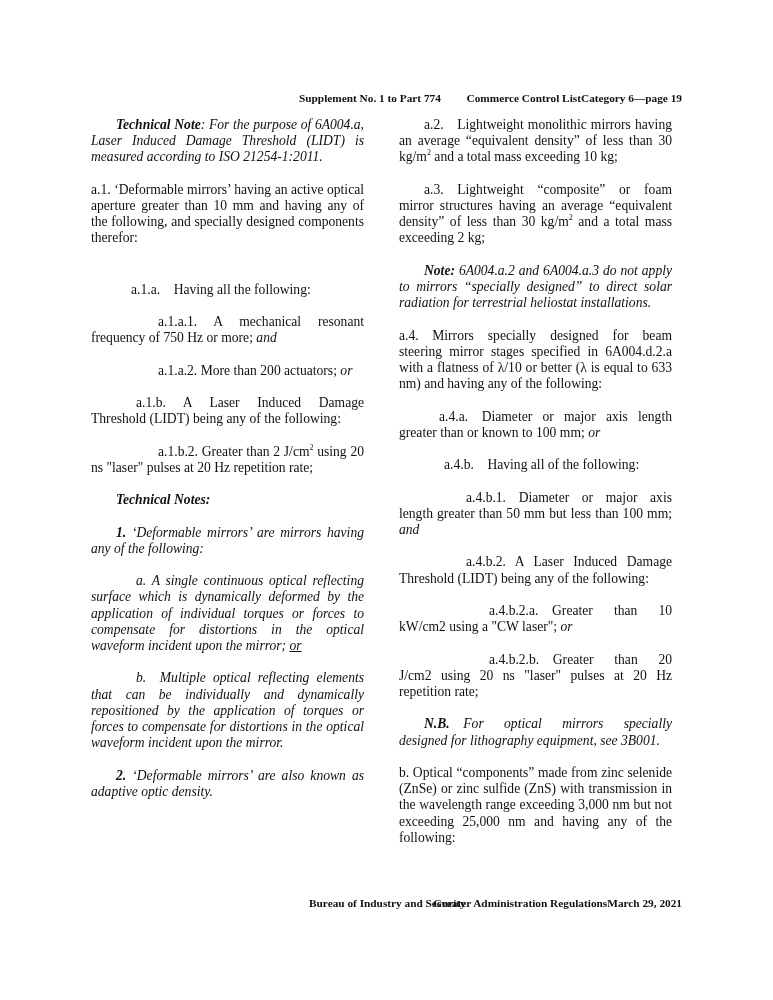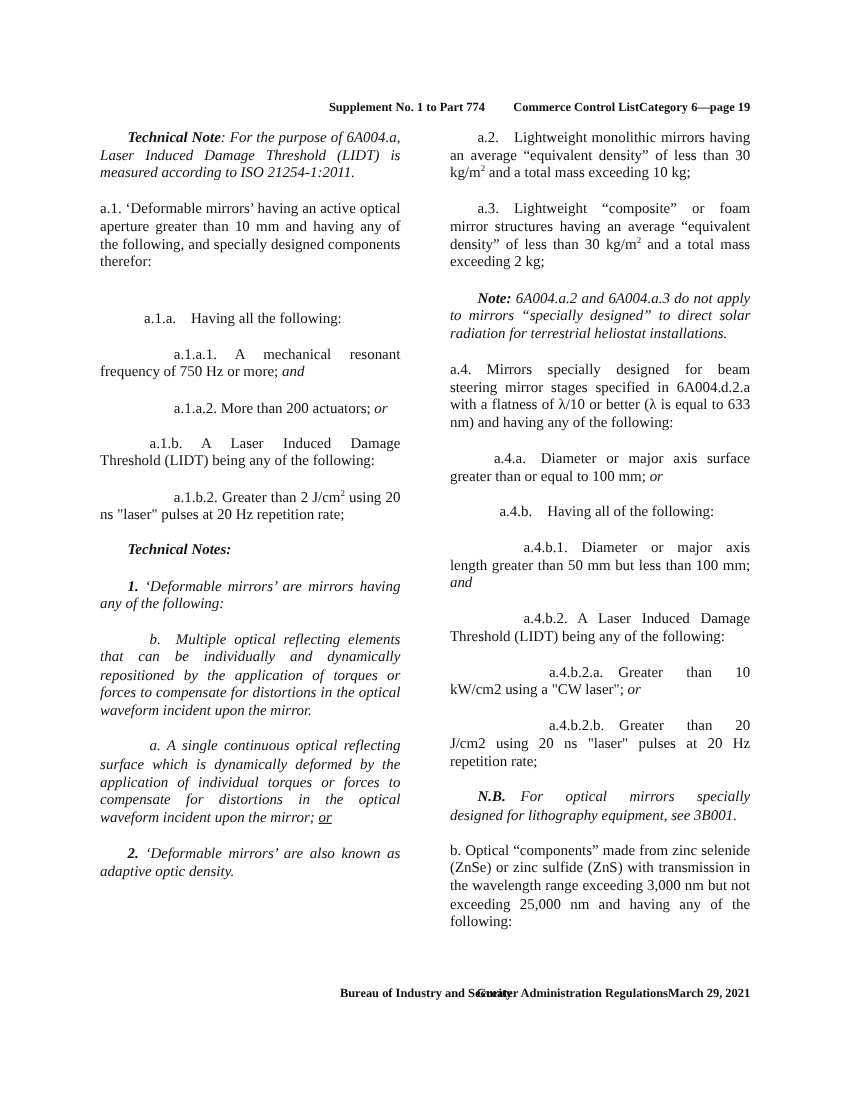--- a/index.html
+++ b/index.html
@@ -7,21 +7,21 @@
       font-family: "Liberation Serif", "DejaVu Serif", serif; color: #111; }
     .hdr, .ftr { position: absolute; left: 91px; width: 591px; font-weight: bold;
       font-size: 11.3px; display: flex; justify-content: flex-end; }
     .hdr { top: 92px; }
     .ftr { top: 897px; }
     .ftr .mid { position: absolute; left: 218px; }
     .hdr .mid { position: absolute; left: 208px; }
     .col { position: absolute; top: 117px; width: 273px; font-size: 13.6px;
       line-height: 16.2px; text-align: justify; }
     .col.left { left: 91px; }
-    .col.right { left: 409px; }
+    .col.right { left: 399px; }
     .p { margin: 0 0 16.2px 0; }
     .i1 { text-indent: 25px; }
     .i2 { text-indent: 40px; }
     .i3 { text-indent: 67px; }
     .i4 { text-indent: 45px; }
     .i6 { text-indent: 90px; }
     .cen { padding-left: 40px; margin-top: 35px; }
     .it { font-style: italic; }
     .b { font-weight: bold; }
     .u { text-decoration: underline; }
@@ -39,31 +39,31 @@
 <div class="col left">
   <p class="p i1 it"><span class="b">Technical Note</span><span>: For the purpose of 6A004.a, Laser Induced Damage Threshold (LIDT) is measured according to ISO 21254-1:2011.</span></p>
   <p class="p">a.1. ‘Deformable mirrors’ having an active optical aperture greater than 10 mm and having any of the following, and specially designed components therefor:</p>
   <p class="p cen" style="padding-left:40px;"><span style="padding-left:0px">a.1.a. Having all the following:</span></p>
   <p class="p i3"><span>a.1.a.1. A mechanical resonant frequency of 750 Hz or more; </span><span class="it">and</span></p>
   <p class="p i3"><span>a.1.a.2. More than 200 actuators; </span><span class="it">or</span></p>
   <p class="p i4">a.1.b. A Laser Induced Damage Threshold (LIDT) being any of the following:</p>
   <p class="p i3"><span>a.1.b.2. Greater than 2 J/cm</span><sup>2</sup><span> using 20 ns "laser" pulses at 20 Hz repetition rate;</span></p>
   <p class="p i1 it b">Technical Notes:</p>
   <p class="p i1 it"><span class="b">1.</span><span> ‘Deformable mirrors’ are mirrors having any of the following:</span></p>
+  <p class="p i4 it"><span>a. A single continuous optical reflecting surface which is dynamically deformed by the application of individual torques or forces to compensate for distortions in the optical waveform incident upon the mirror; </span><span class="u">or</span></p>
   <p class="p i4 it">b. Multiple optical reflecting elements that can be individually and dynamically repositioned by the application of torques or forces to compensate for distortions in the optical waveform incident upon the mirror.</p>
-  <p class="p i4 it"><span>a. A single continuous optical reflecting surface which is dynamically deformed by the application of individual torques or forces to compensate for distortions in the optical waveform incident upon the mirror; </span><span class="u">or</span></p>
   <p class="p i1 it"><span class="b">2.</span><span> ‘Deformable mirrors’ are also known as adaptive optic density.</span></p>
 </div>
 
 <div class="col right">
   <p class="p i1"><span>a.2. Lightweight monolithic mirrors having an average “equivalent density” of less than 30 kg/m</span><sup>2</sup><span> and a total mass exceeding 10 kg;</span></p>
   <p class="p i1"><span>a.3. Lightweight “composite” or foam mirror structures having an average “equivalent density” of less than 30 kg/m</span><sup>2</sup><span> and a total mass exceeding 2 kg;</span></p>
   <p class="p i1 it"><span class="b">Note:</span><span> 6A004.a.2 and 6A004.a.3 do not apply to mirrors “specially designed” to direct solar radiation for terrestrial heliostat installations.</span></p>
   <p class="p">a.4. Mirrors specially designed for beam steering mirror stages specified in 6A004.d.2.a with a flatness of λ/10 or better (λ is equal to 633 nm) and having any of the following:</p>
-  <p class="p i2"><span>a.4.a. Diameter or major axis surface greater than or equal to 100 mm; </span><span class="it">or</span></p>
+  <p class="p i2"><span>a.4.a. Diameter or major axis length greater than or known to 100 mm; </span><span class="it">or</span></p>
   <p class="p" style="padding-left:45px;">a.4.b. Having all of the following:</p>
   <p class="p i3"><span>a.4.b.1. Diameter or major axis length greater than 50 mm but less than 100 mm; </span><span class="it">and</span></p>
   <p class="p i3">a.4.b.2. A Laser Induced Damage Threshold (LIDT) being any of the following:</p>
   <p class="p i6"><span>a.4.b.2.a. Greater than 10 kW/cm2 using a "CW laser"; </span><span class="it">or</span></p>
   <p class="p i6">a.4.b.2.b. Greater than 20 J/cm2 using 20 ns "laser" pulses at 20 Hz repetition rate;</p>
   <p class="p i1 it"><span class="b">N.B.</span><span> For optical mirrors specially designed for lithography equipment, see 3B001.</span></p>
   <p class="p">b. Optical “components” made from zinc selenide (ZnSe) or zinc sulfide (ZnS) with transmission in the wavelength range exceeding 3,000 nm but not exceeding 25,000 nm and having any of the following:</p>
 </div>
 
 <div class="ftr">

